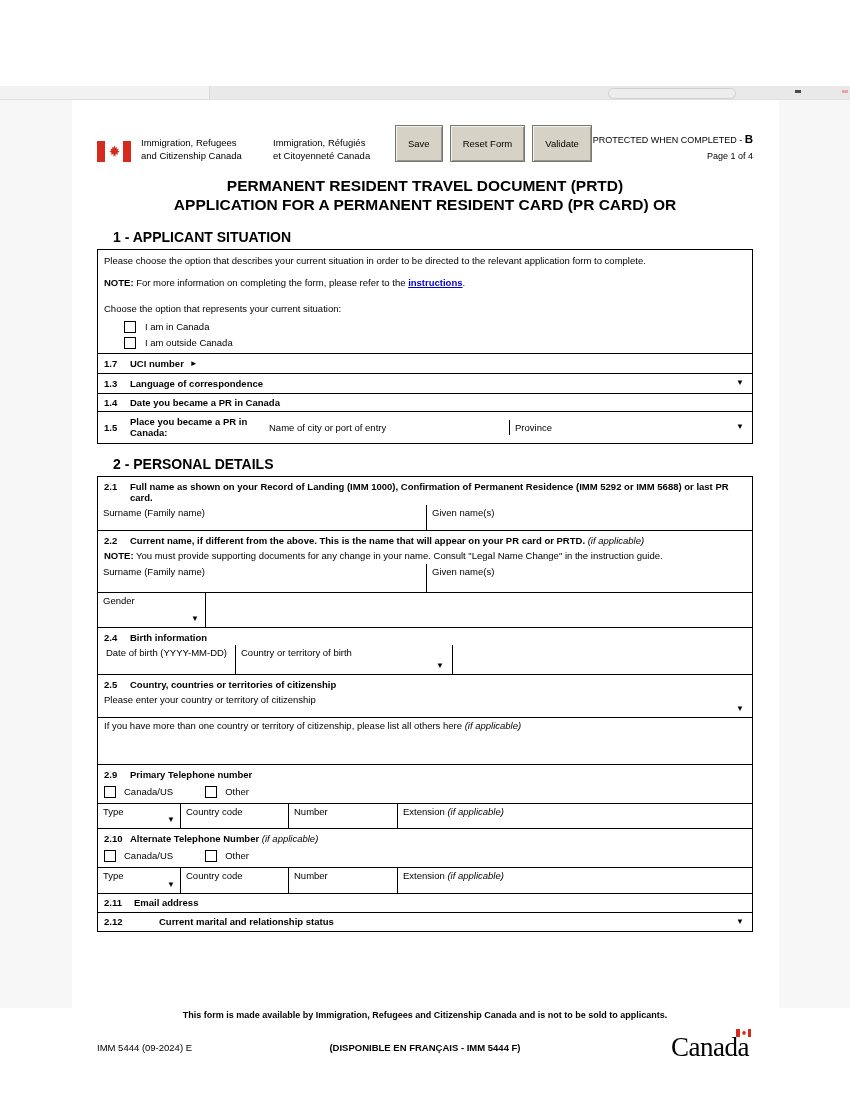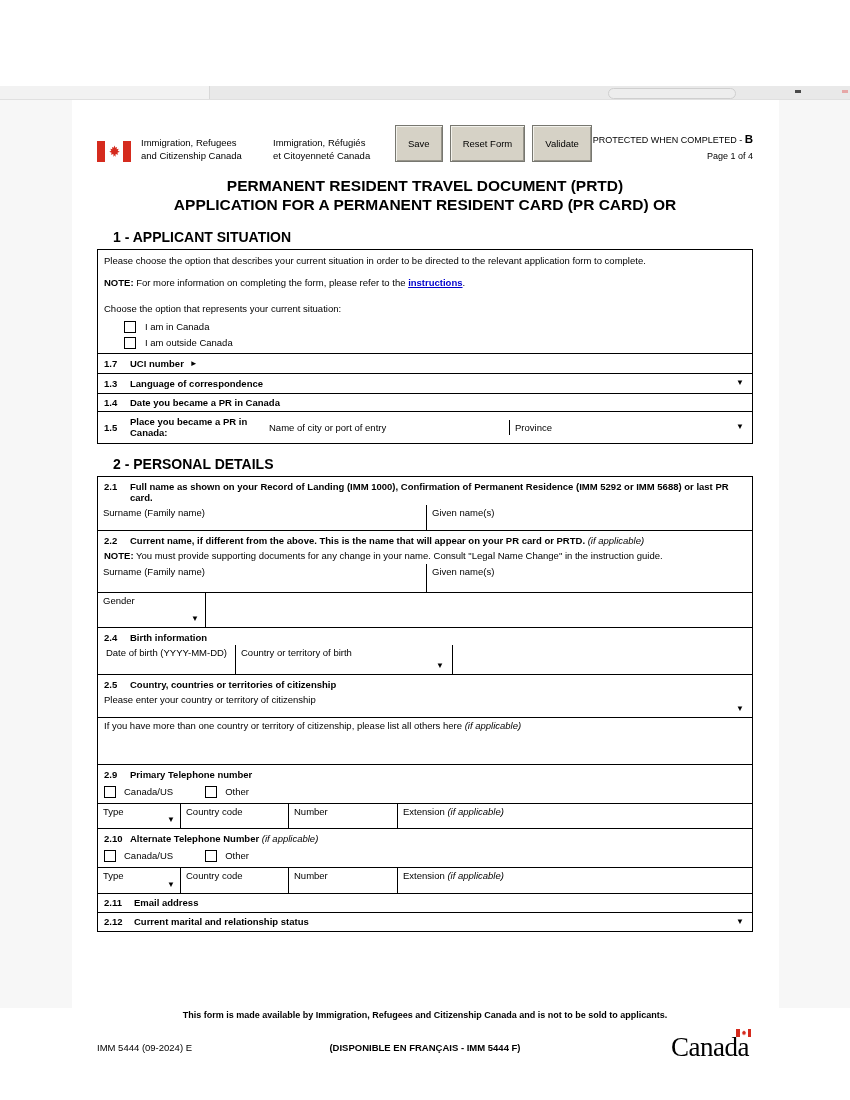--- a/index.html
+++ b/index.html
@@ -323,21 +323,21 @@
       <div class="cell c-num"><span>Number</span></div>
       <div class="cell c-ext"><span>Extension </span><span class="it">(if applicable)</span></div>
     </div>
   </div>
 
   <div class="row" style="min-height:20px;">
     <span class="num" style="min-width:30px;">2.11</span>
     <span class="blbl">Email address</span>
   </div>
 
-  <div class="row" style="min-height:20px;">
+  <div class="row" style="min-height:20px;gap:25px;">
     <span class="num" style="min-width:30px;">2.12</span>
     <span class="blbl">Current marital and relationship status</span>
     <span class="dd mid">▼</span>
   </div>
 
   <div class="dist-note">This form is made available by Immigration, Refugees and Citizenship Canada and is not to be sold to applicants.</div>
 
   <div class="footer-line">
     <div class="form-number">IMM 5444 (09-2024) E</div>
     <div class="fr-available">(DISPONIBLE EN FRANÇAIS - IMM 5444 F)</div>

